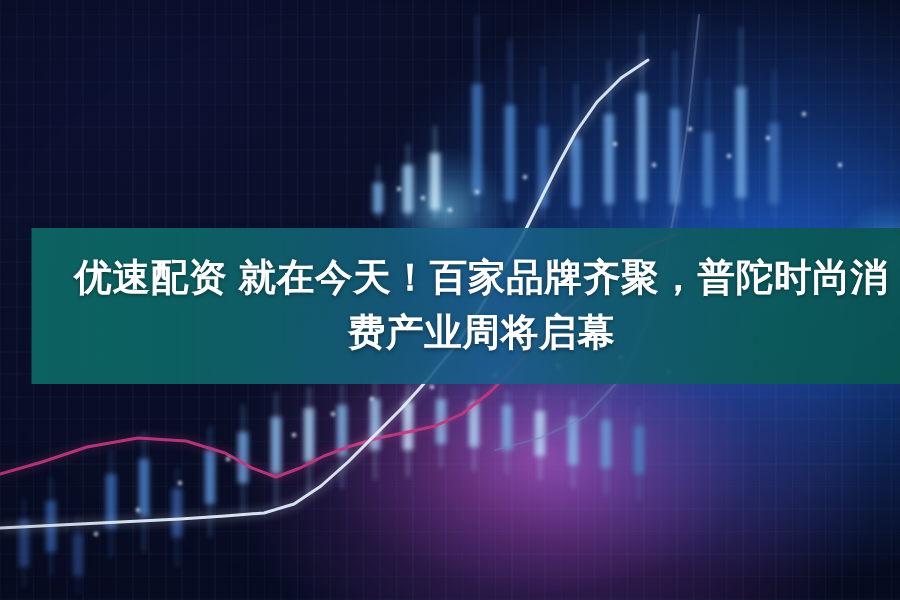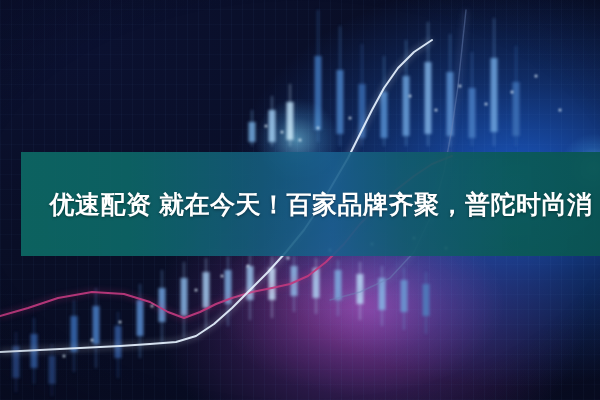--- a/index.html
+++ b/index.html
@@ -208,15 +208,16 @@
         <circle cx="92" cy="340" r="1.5" fill="#dff0ff" opacity="0.8"></circle>
         <circle cx="64" cy="356" r="1.5" fill="#dff0ff" opacity="0.8"></circle>
       </g>
   </svg>
 
   <div class="layer" id="bg-glow-cyan"></div>
   <div class="layer" id="bg-vignette"></div>
 
   <div id="headline-band">
     <div class="headline-line">优速配资 就在今天！百家品牌齐聚，普陀时尚消</div>
+    <div class="headline-line">费产业周将启幕</div>
   </div>
 
 </div>
 
 </body></html>

